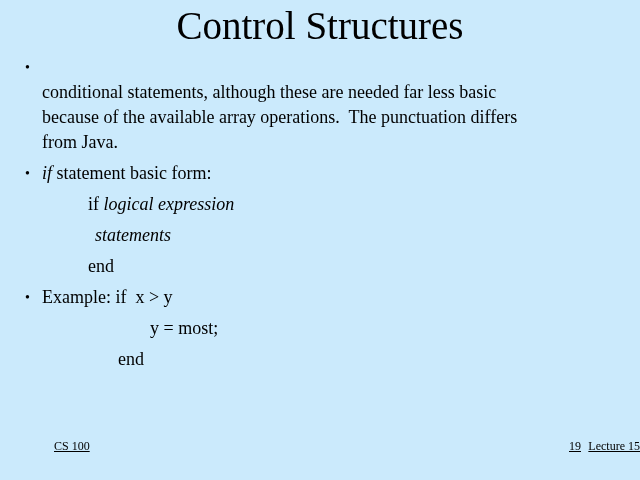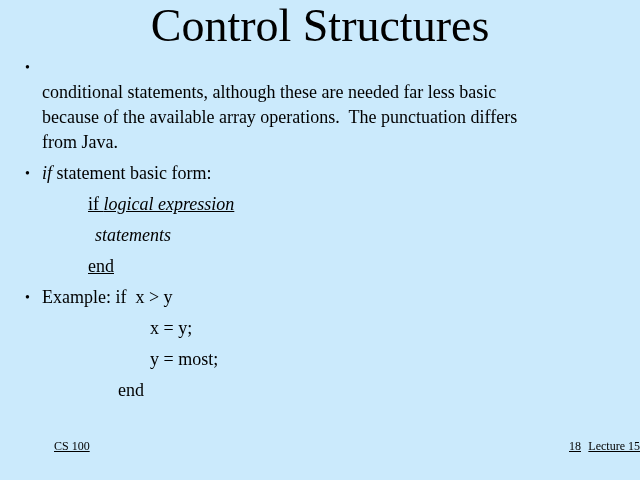--- a/index.html
+++ b/index.html
@@ -17,41 +17,41 @@
   .slide {
     position: absolute;
     inset: 0;
   }
   .slide-title {
     position: absolute;
     top: 5px;
     left: 0;
     right: 0;
     text-align: center;
-    font-size: 46px;
+    font-size: 39px;
     line-height: 42px;
     font-weight: normal;
     white-space: pre;
   }
   .content {
     position: absolute;
     top: 55px;
     left: 0;
     right: 0;
   }
   .line {
     position: relative;
     font-size: 18px;
     line-height: 25px;
     height: 25px;
     white-space: pre;
   }
   .line.new-para { margin-top: 6px; }
   .ind-text  { padding-left: 42px; }
-  .ind-code1 { padding-left: 88px; text-decoration: underline; }
+  .ind-code1 { padding-left: 88px; }
   .ind-code2 { padding-left: 95px; }
   .ind-code3 { padding-left: 150px; }
   .ind-code4 { padding-left: 118px; }
   .bullet {
     position: absolute;
     left: 25px;
     top: 0;
     font-size: 14px;
     line-height: 25px;
   }
@@ -77,21 +77,20 @@
   <div class="content">
       <div class="line ind-text"><span class="bullet">•</span></div>
       <div class="line ind-text"><span>conditional statements, although these are needed far less basic</span></div>
       <div class="line ind-text"><span>because of the available array operations.  The punctuation differs</span></div>
       <div class="line ind-text"><span>from Java.</span></div>
       <div class="line ind-text new-para"><span class="bullet">•</span><span class="it">if </span><span>statement basic form:</span></div>
       <div class="line ind-code1 new-para"><span>if </span><span class="it">logical expression</span></div>
       <div class="line ind-code2 new-para"><span class="it">statements</span></div>
       <div class="line ind-code1 new-para"><span>end</span></div>
       <div class="line ind-text new-para"><span class="bullet">•</span><span>Example: if  x &gt; y</span></div>
-      <div class="line ind-code3 new-para"><span>x = y;</span></div>
       <div class="line ind-code3 new-para"><span>y = most;</span></div>
       <div class="line ind-code4 new-para"><span>end</span></div>
     </div>
 
   <div class="footer-item footer-left">CS 100</div>
   <div class="footer-item footer-center">Lecture 15</div>
-  <div class="footer-item footer-page">18</div>
+  <div class="footer-item footer-page">19</div>
 </div>
 
 </body></html>

